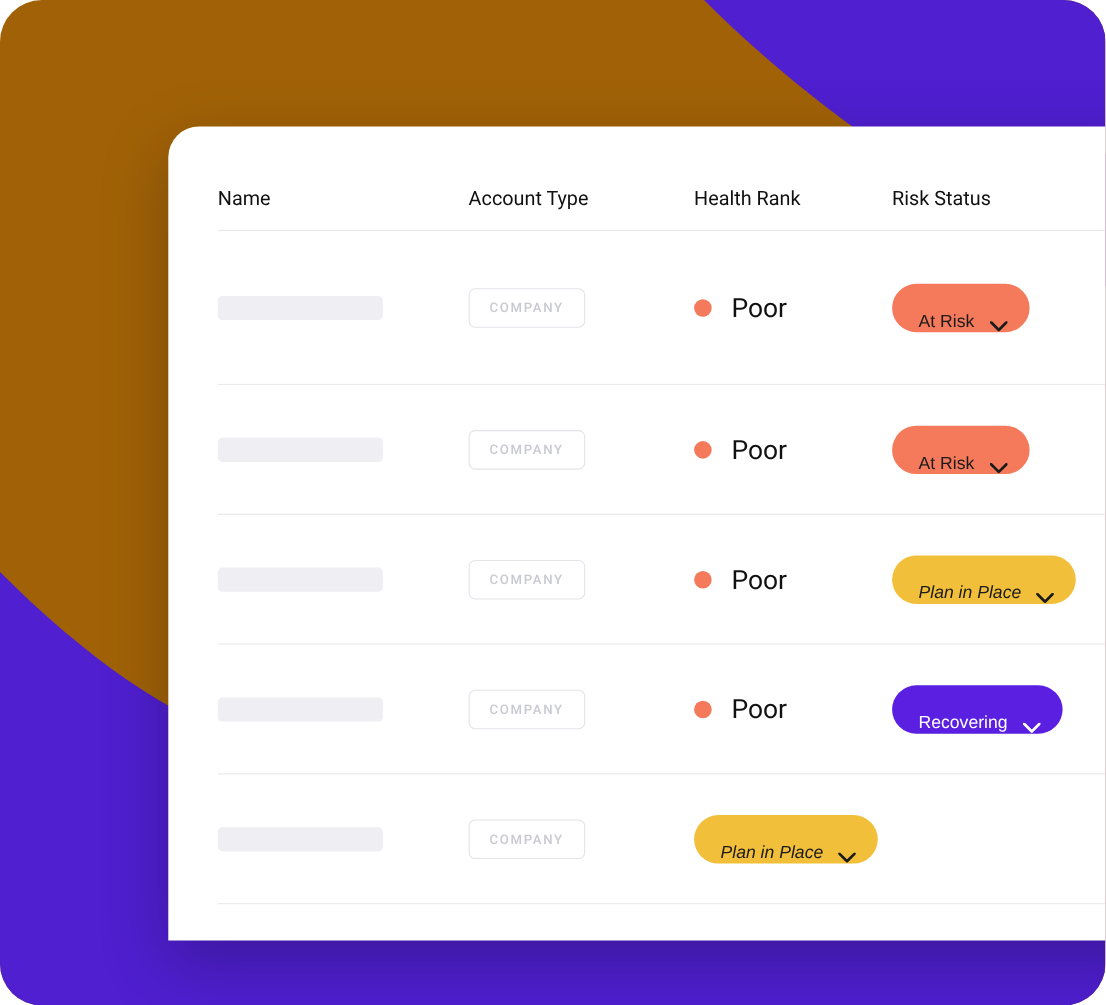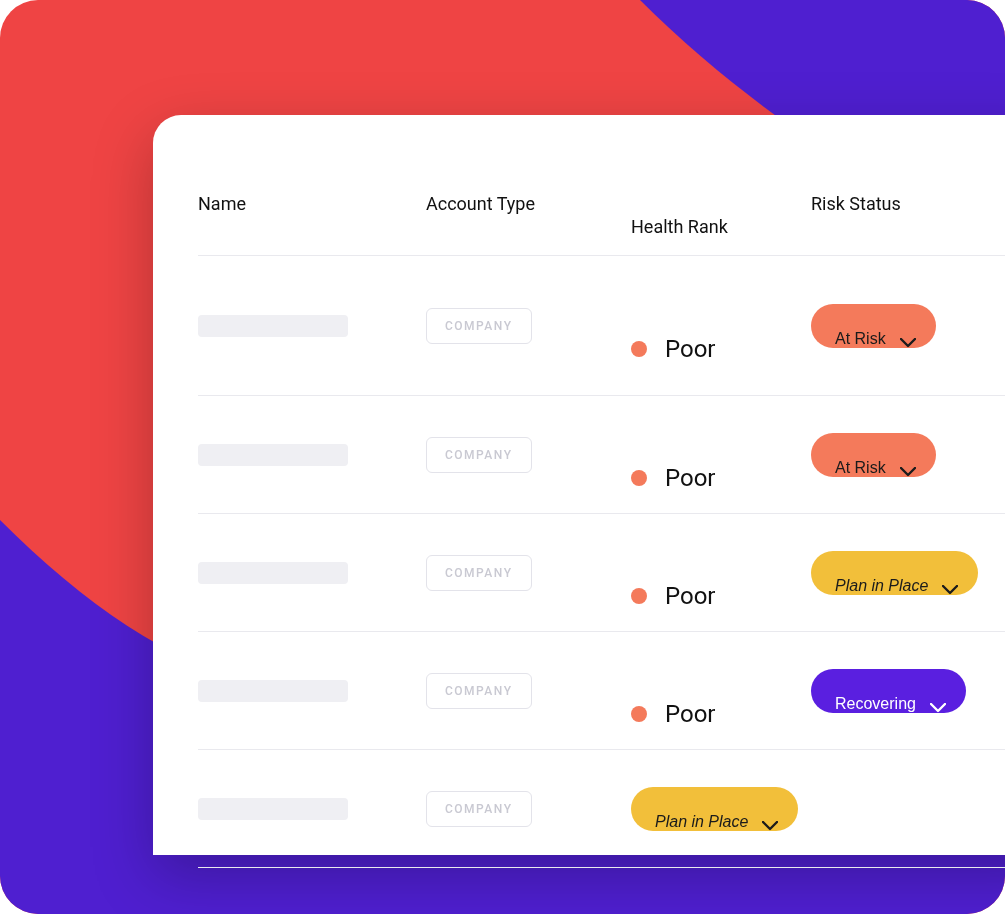--- a/index.html
+++ b/index.html
@@ -7,21 +7,21 @@
     font-family: -apple-system, BlinkMacSystemFont, "Segoe UI", Roboto, Helvetica, Arial, sans-serif;
     background: #fff;
     width: 1005px;
     height: 914px;
     overflow: hidden;
   }
   .backdrop {
     position: relative;
     width: 1005px;
     height: 914px;
-    background: #ef4444;
+    background: #a16207;
     border-radius: 38px;
     overflow: hidden;
   }
   .wave {
     position: absolute;
     inset: 0;
     pointer-events: none;
   }
   .card {
     position: absolute;
@@ -39,21 +39,21 @@
     align-items: center;
     padding: 0 0 18px 0;
     margin-left: 45px;
     border-bottom: 1px solid #e9e9ee;
     font-size: 18px;
     color: #111;
     font-weight: 400;
   }
   .col-name { flex: 0 0 215px; }
   .col-type { flex: 0 0 205px; margin-left: 13px; }
-  .col-health { flex: 0 0 180px; margin-top: 46px; }
+  .col-health { flex: 0 0 180px; }
   .col-risk { flex: 0 0 200px; }
   .row {
     display: flex;
     align-items: center;
     min-height: 118px;
     margin-left: 45px;
     border-bottom: 1px solid #e9e9ee;
   }
   .row:first-of-type { min-height: 140px; }
   .name-placeholder {

